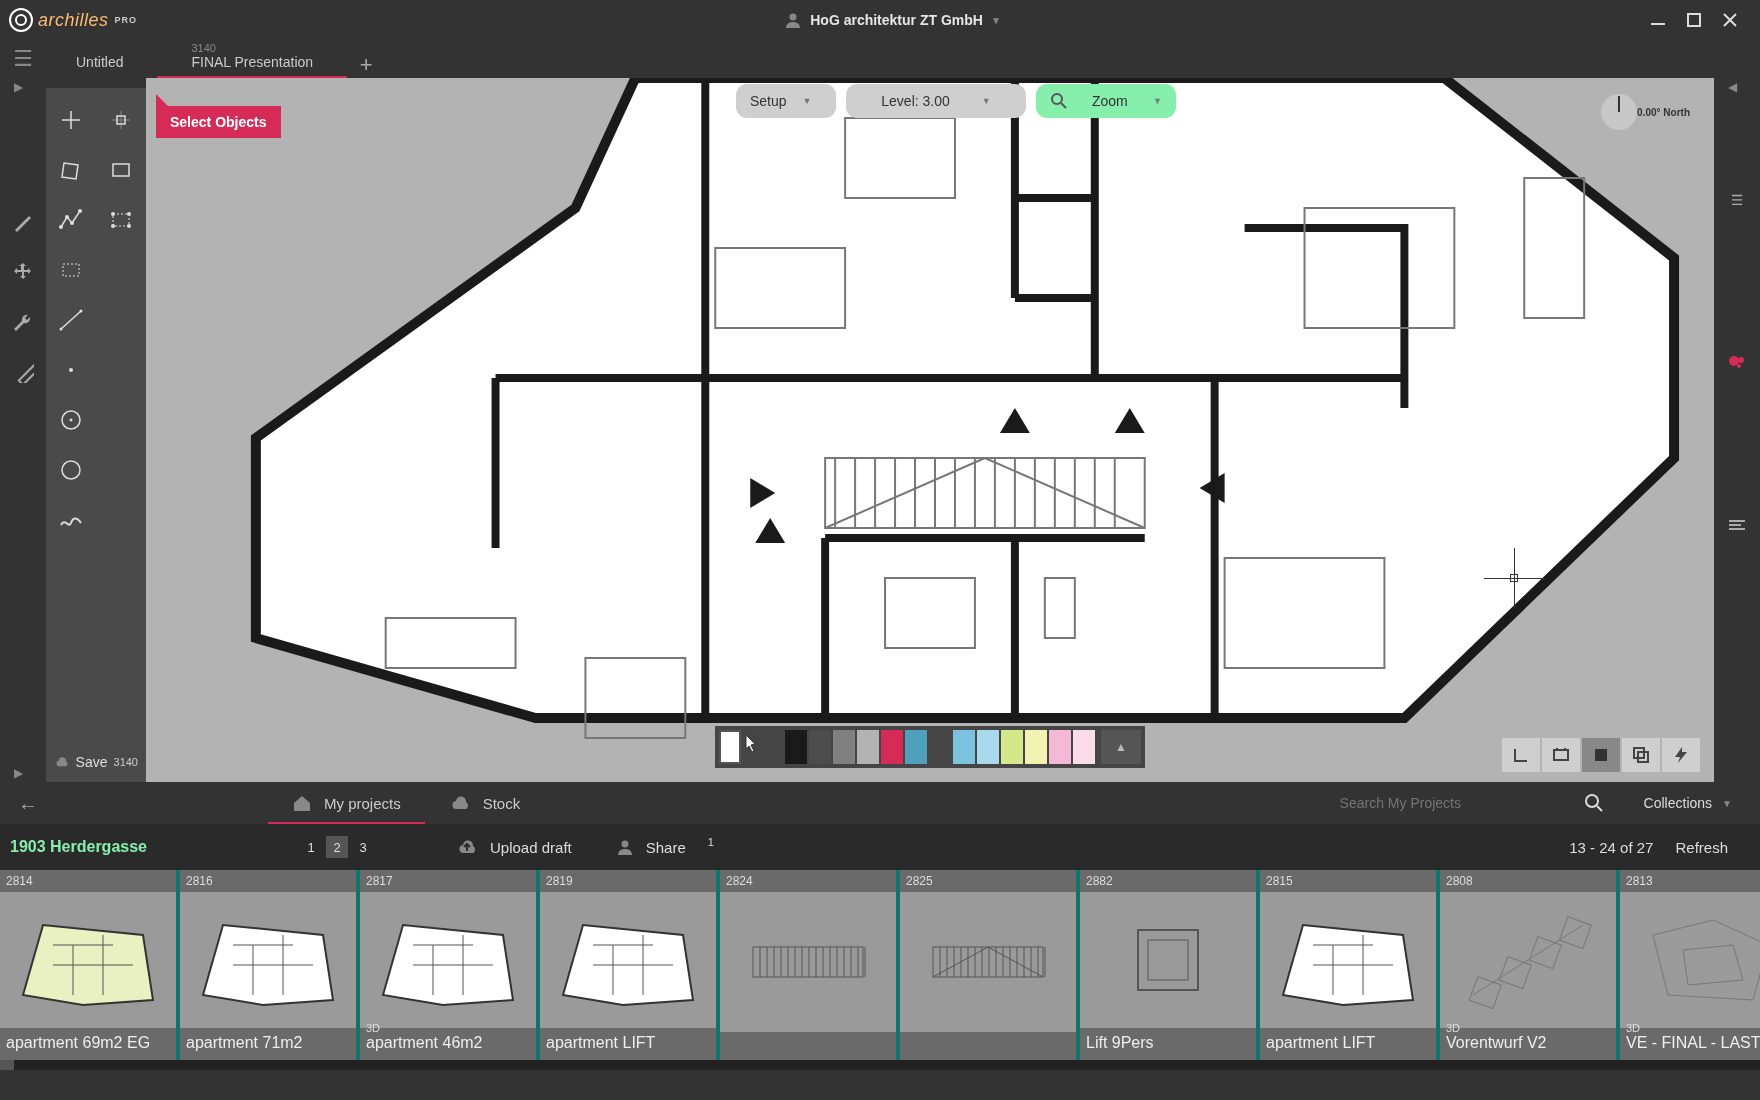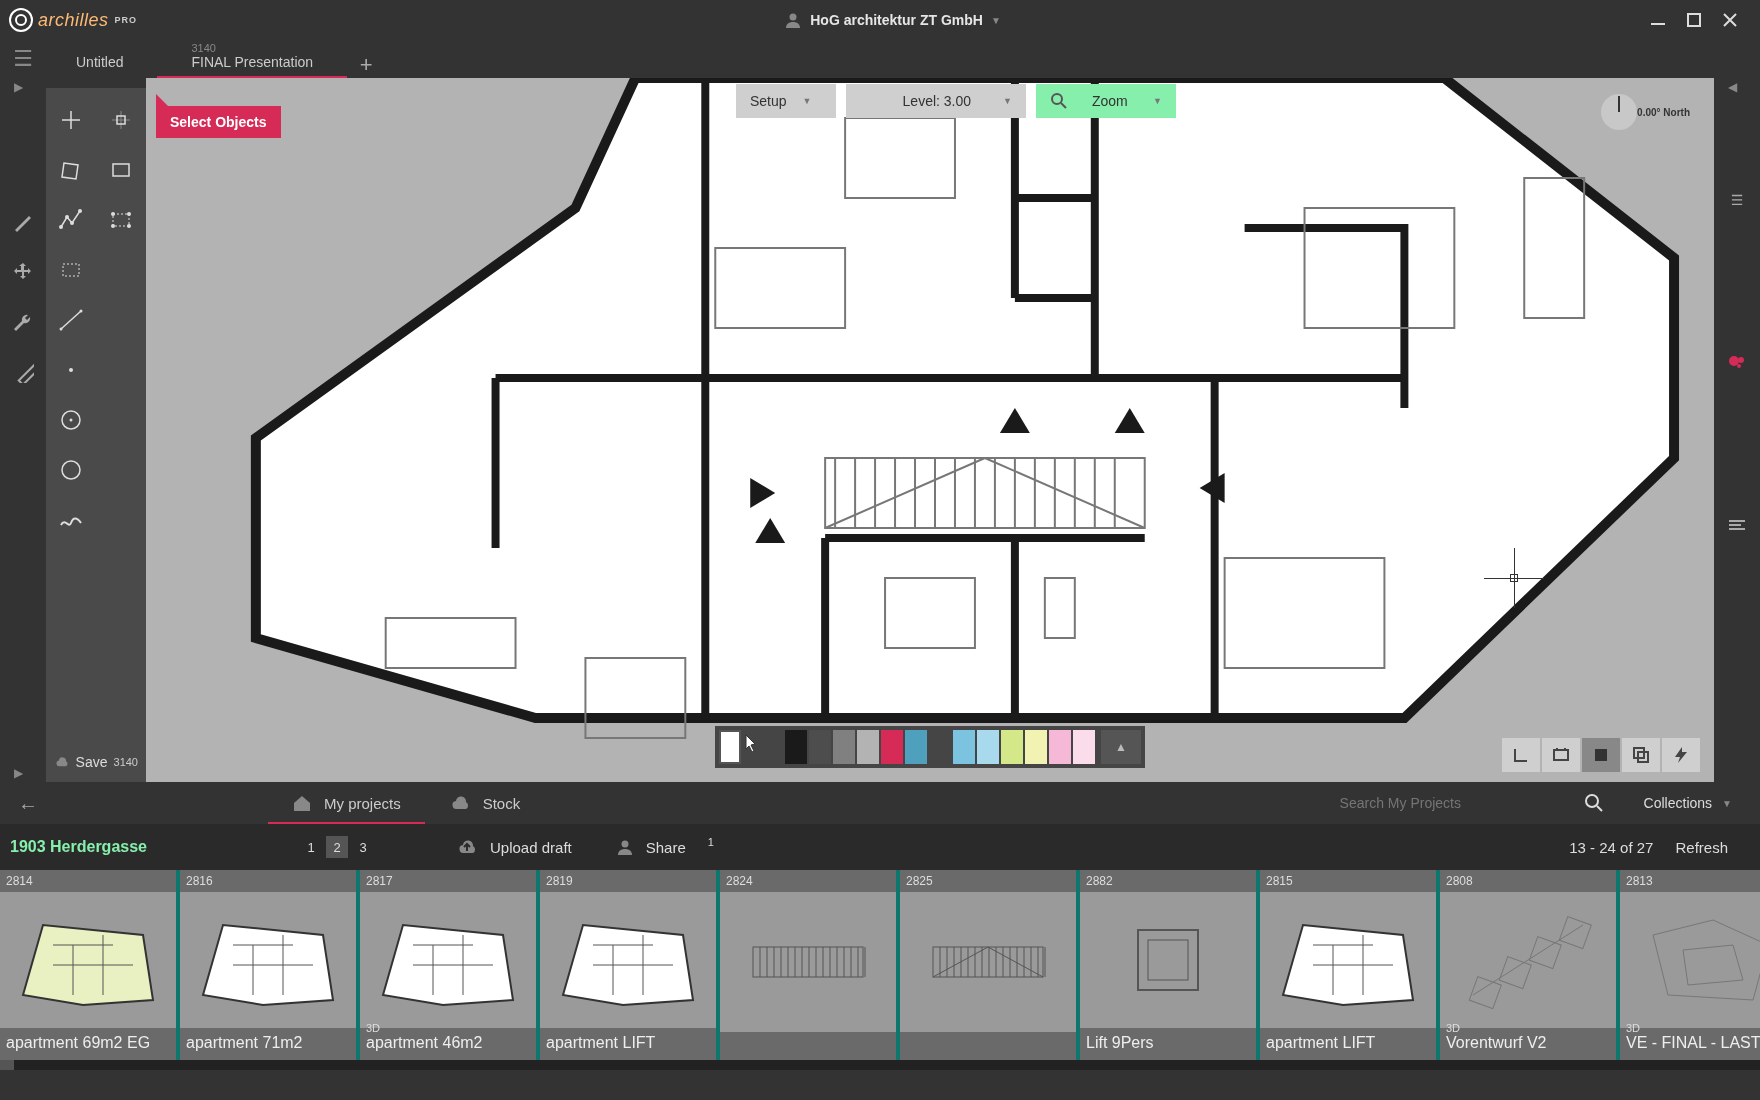--- a/index.html
+++ b/index.html
@@ -46,24 +46,24 @@
 
 
 #canvas-wrap { flex:1; position:relative; background:#b3b3b3; overflow:hidden; }
 #canvas-wrap svg.floorbg { position:absolute; inset:0; width:100%; height:100%; }
 
 
 #seltag { position:absolute; top:28px; left:10px; background:#d52b56; color:#fff; font-weight:600; font-size:14px; padding:8px 14px; cursor:pointer; }
 #seltag::before { content:""; position:absolute; top:-12px; left:0; border-left:12px solid #d52b56; border-top:12px solid transparent; width:0; height:0; }
 
 
-.cnv-dd { position:absolute; top:6px; height:34px; background:#cfcfcf; color:#333; display:flex; align-items:center; padding:0 14px; font-size:14px; cursor:pointer; gap:16px; }
+.cnv-dd { position:absolute; top:6px; height:34px; background:#cfcfcf; color:#333; display:flex; align-items:center; padding:0 14px; font-size:14px; cursor:pointer; gap:16px;border-radius:11px; }
 .cnv-dd .chev { font-size:9px; color:#777; }
 #dd-setup { left:590px; width:100px; }
-#dd-level { left:700px; width:180px; justify-content:flex-end; }
+#dd-level { left:700px; width:180px; justify-content:center; }
 #dd-zoom  { left:890px; width:140px; background:#86efac; }
 #dd-zoom .mag { margin-right:8px; }
 
 
 #compass { position:absolute; top:16px; right:24px; display:flex; align-items:center; color:#333; font-weight:600; font-size:10px; }
 #compass .dial { width:36px; height:36px; border-radius:50%; background:#c8c8c8; position:relative; }
 #compass .dial::after { content:""; position:absolute; left:50%; top:2px; width:2px; height:16px; background:#333; transform:translateX(-50%); }
 
 
 #crosshair { position:absolute; right:170px; top:470px; width:60px; height:60px; pointer-events:none; }

